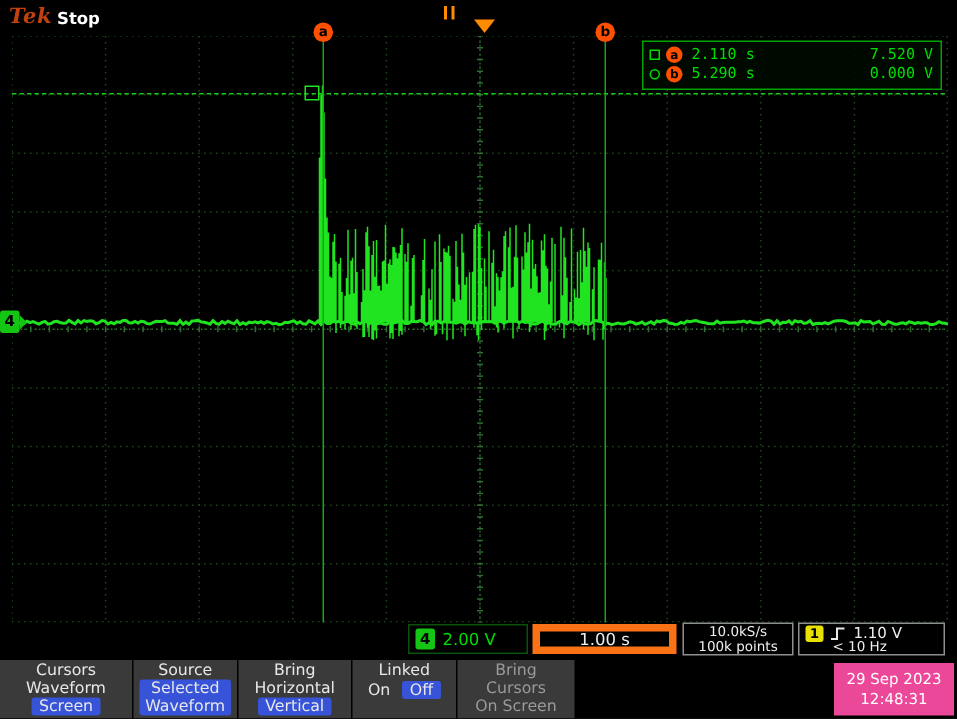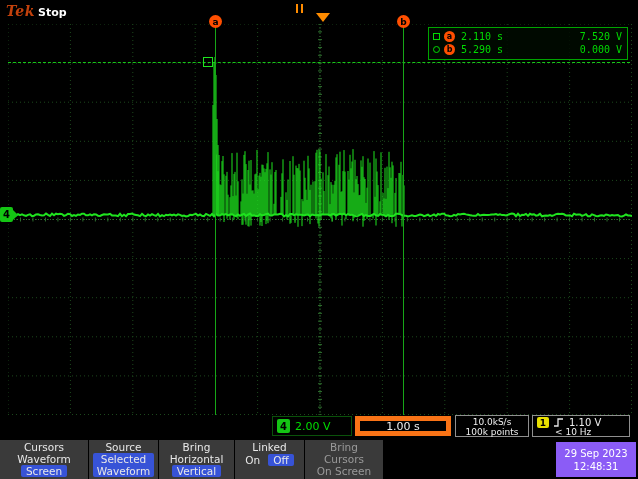--- a/index.html
+++ b/index.html
@@ -77,21 +77,21 @@
   .mcol { background:#3a3a3a; margin-right:1px; color:#e8e8e8; font-size:10.5px;
     text-align:center; padding-top:1px; }
   .w1{width:88px}.w2{width:69px}.w3{width:75px}.w4{width:69px}.w5{width:78px}.w6{width:70px}
   .mline { line-height:12px; height:12px; }
   .sel { background:#3753d7; border-radius:2px; padding:0 5px; display:inline-block; line-height:12px;text-align:right; }
   .selblock { background:#3753d7; border-radius:2px; display:inline-block; padding:0 4px; }
   .selblock .mline { height:12px; }
   .disabled { color:#9a9a9a; }
   .units-col { padding-top:7px; }
   .opt-row { display:flex; justify-content:center; gap:8px; align-items:center; height:13px; }
-  .datetime { margin:2px 2px 2px auto; width:80px; background:#8b5cf6; color:#fff;
+  .datetime { margin:2px 2px 2px auto; width:80px; background:#ec4899; color:#fff;
     font-size:10px; display:flex; flex-direction:column; align-items:center;
     justify-content:center; line-height:13px; }
 </style>
 </head>
 <body>
 
 <div class="scope">
 
   <span class="tek-logo">Tek</span>
   <span class="acq-status">Stop</span>

